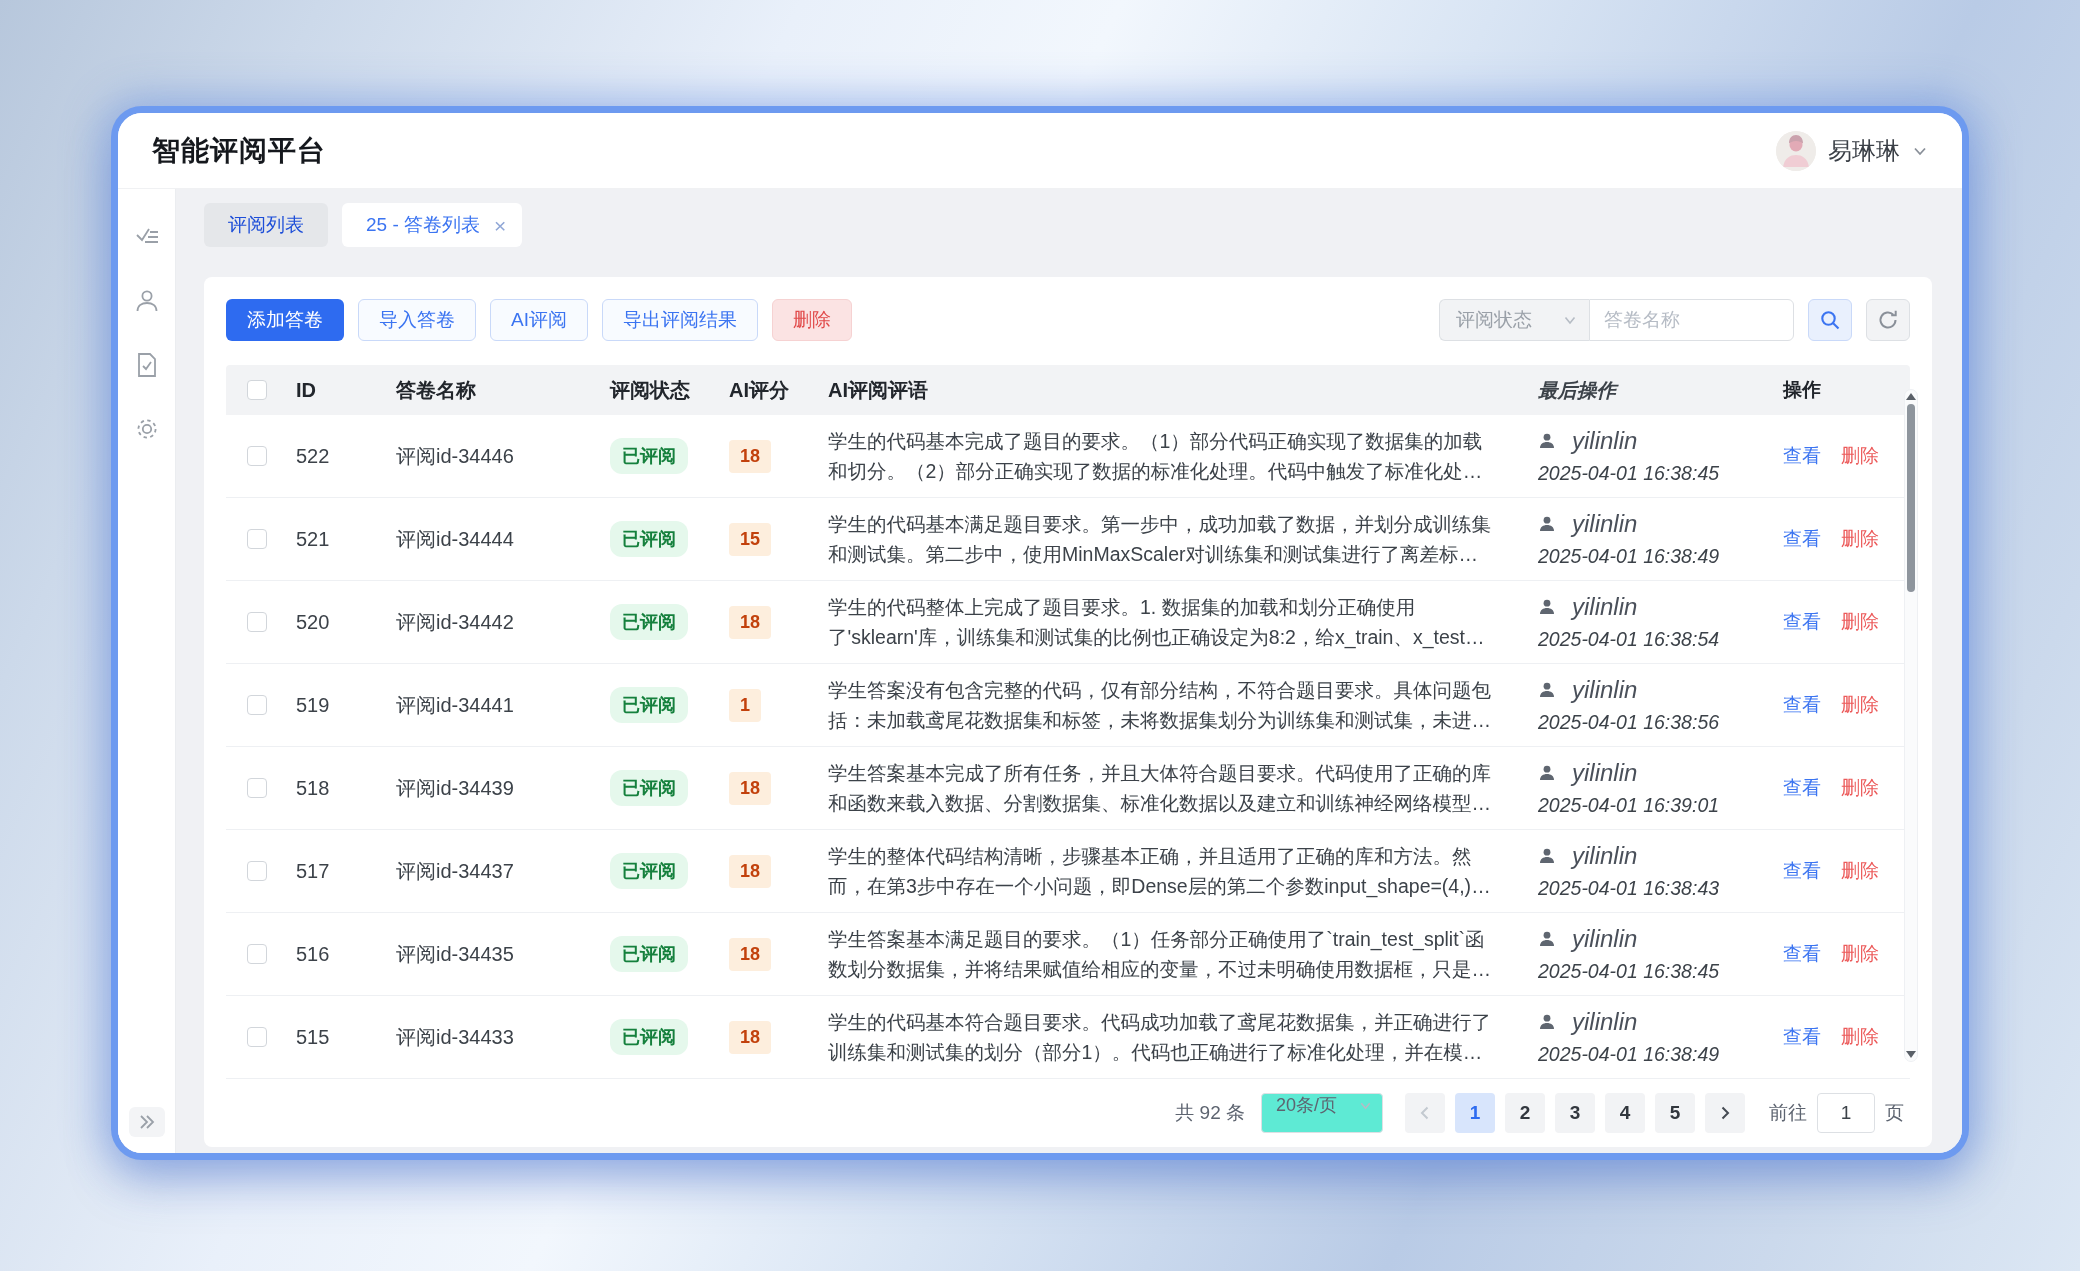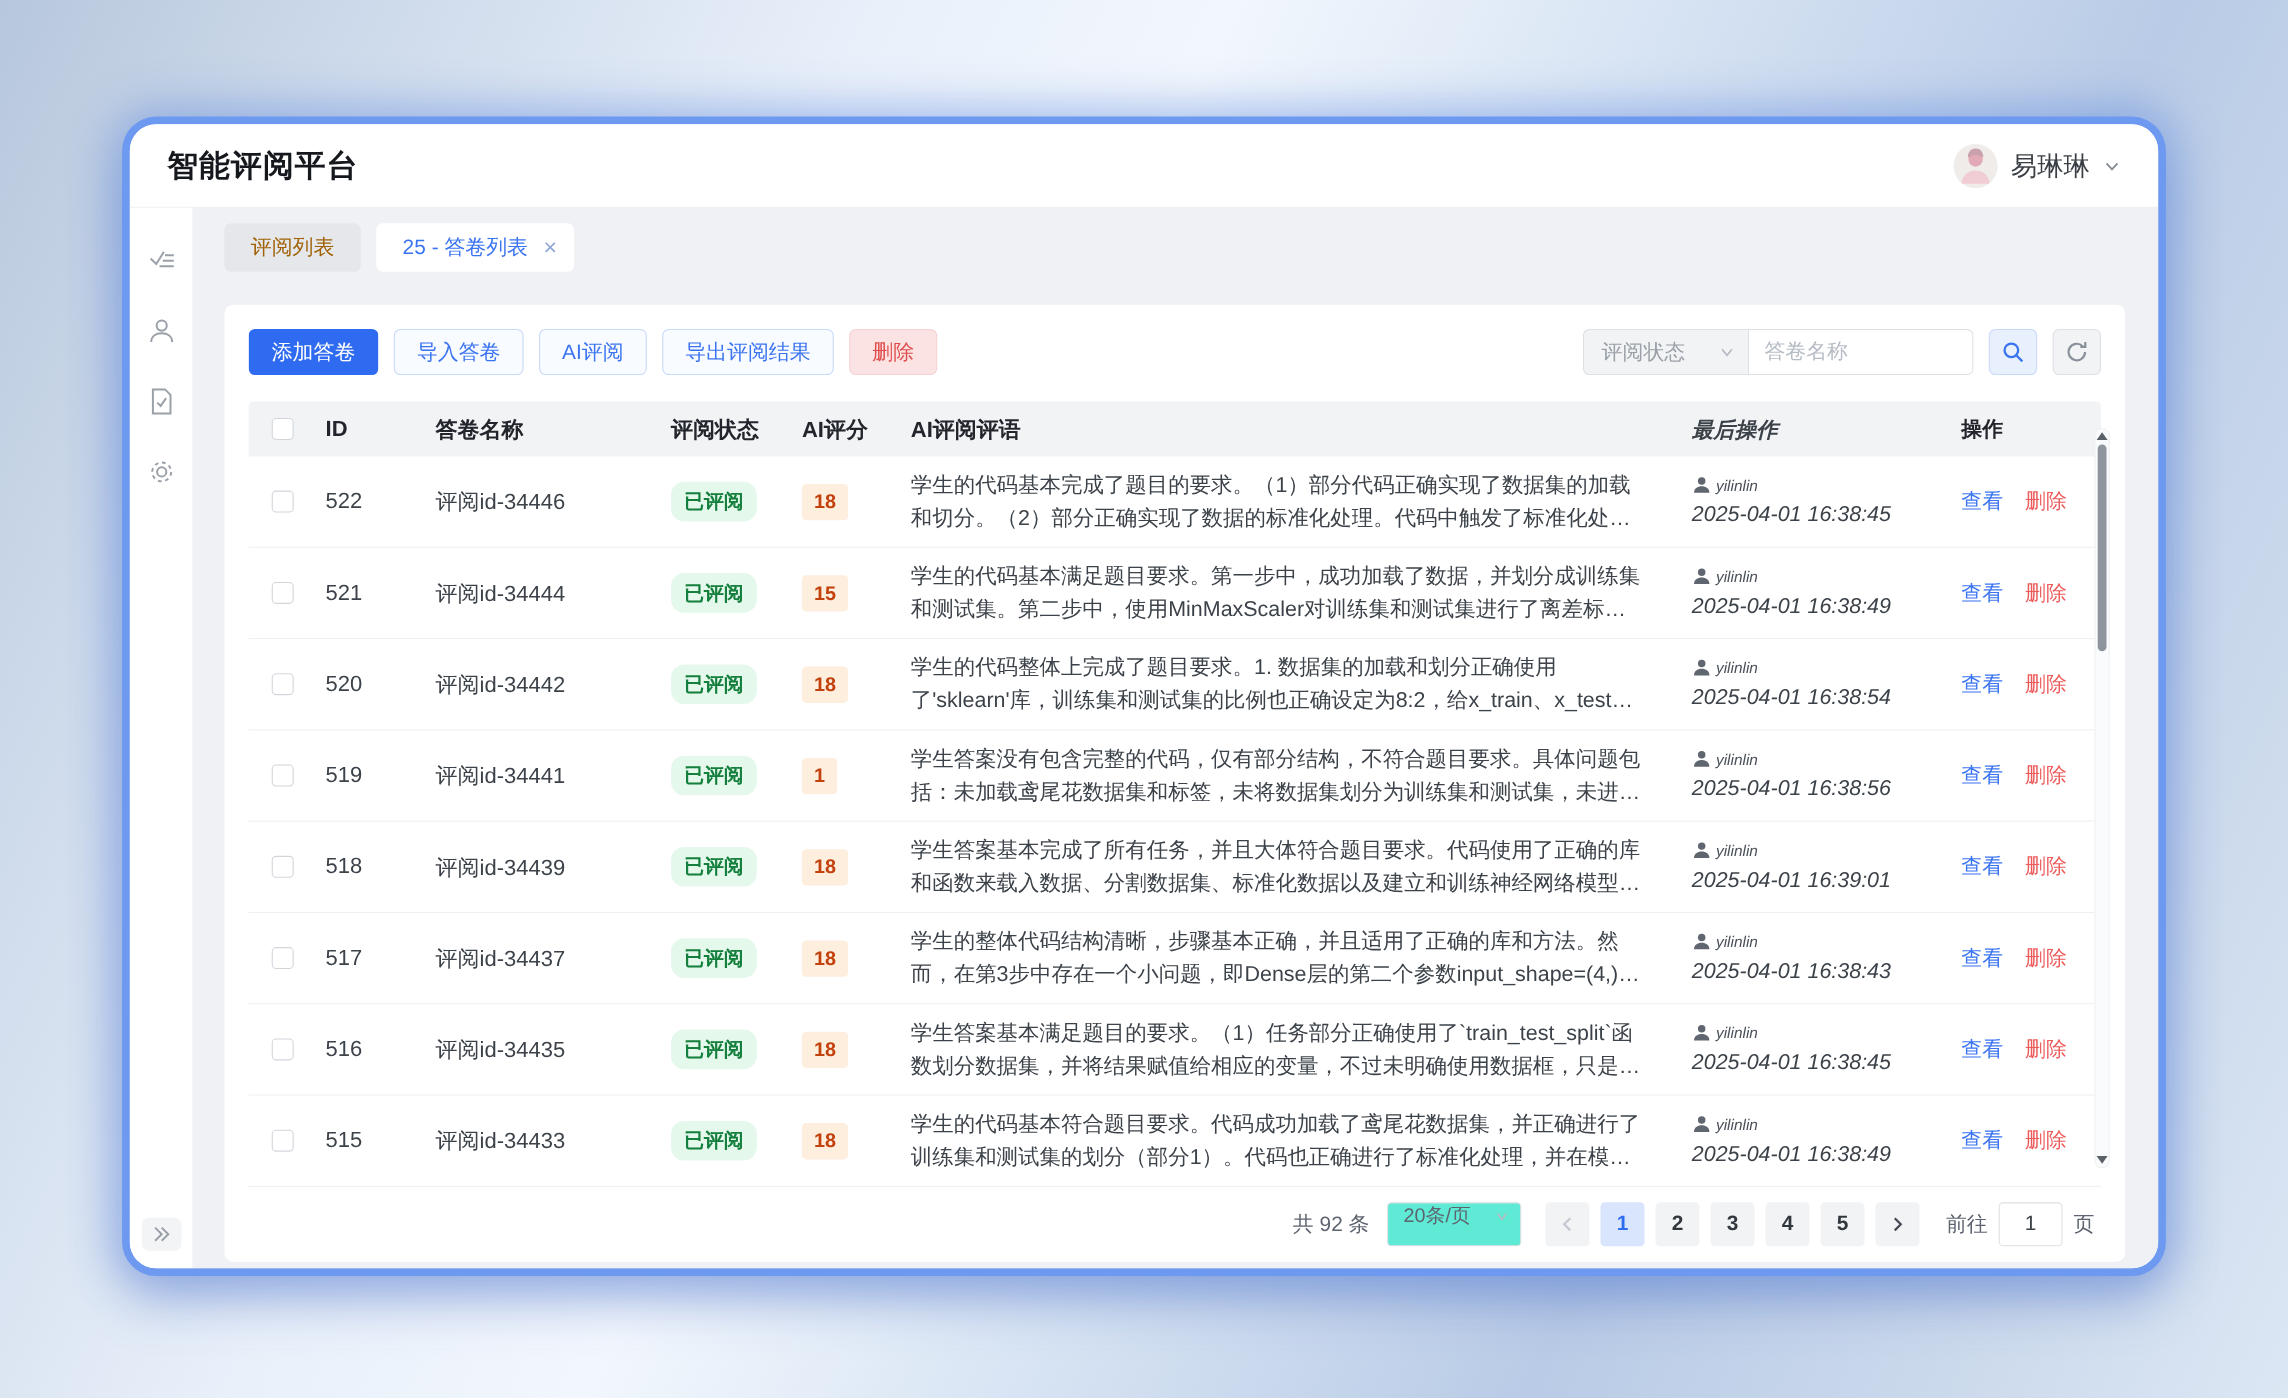--- a/index.html
+++ b/index.html
@@ -23,21 +23,21 @@
 .user-name { font-size:24px; color:#3a3f46; }
 
 .card-body { flex:1; display:flex; background:#f0f1f4; min-height:0; }
 .sidebar { width:58px; flex:0 0 58px; background:#fff; border-right:1px solid #ebedf0; display:flex; flex-direction:column; align-items:center; padding-top:34px; gap:36px; position:relative; }
 .side-icon { width:28px; height:28px; color:#9aa0a8; cursor:pointer; display:flex; align-items:center; justify-content:center; }
 .collapse-btn { position:absolute; bottom:16px; left:11px; width:36px; height:30px; background:#f3f4f6; border-radius:6px; display:flex; align-items:center; justify-content:center; color:#9aa0a8; cursor:pointer; }
 .content { flex:1; padding:8px 30px 0 28px; min-width:0; }
 
 .tabs-row { display:flex; gap:14px; margin-top:6px; }
 .tab { height:44px; display:flex; align-items:center; padding:0 24px; border-radius:6px; font-size:19px; cursor:pointer; }
-.tab.inactive { background:#e5e7ea; color:#a16207; }
+.tab.inactive { background:#e5e7ea; color:#1d4ed8; }
 .tab.active { background:#fff; color:#3b74f1; padding-right:16px; }
 .tab-close { margin-left:14px; font-size:21px; color:#8fa6d6; line-height:1; cursor:pointer; }
 
 .panel { margin-top:30px; background:#fff; border-radius:8px; height:870px; padding:22px 22px 0 22px; display:flex; flex-direction:column; position:relative; }
 .toolbar { display:flex; align-items:center; justify-content:space-between; }
 .toolbar-left { display:flex; gap:14px; }
 .btn { height:42px; display:flex; align-items:center; padding:0 20px; border-radius:6px; font-size:19px; cursor:pointer; border:1px solid transparent; white-space:nowrap; }
 .btn-primary { background:#2e6bf0; color:#fff; }
 .btn-secondary { background:#f8fbff; border-color:#c9d9f9; color:#3b74f1; }
 .btn-danger { background:#fbe3e3; color:#e14b4b; border-color:#f6d2d2; }
@@ -56,21 +56,21 @@
 .cell-center { display:flex; justify-content:center; }
 .checkbox { width:20px; height:20px; border:1px solid #d2d6db; border-radius:4px; background:#fff; cursor:pointer; }
 .cell-id { padding-left:8px; }
 .cell-name { padding-left:13px; }
 .cell-status { padding-left:12px; }
 .cell-score { padding-left:6px; }
 .badge-status { display:inline-block; background:#e5f8ec; color:#15803d; font-weight:700; font-size:18px; padding:6px 12px; border-radius:12px; }
 .badge-score { display:inline-block; background:#fdeedd; color:#c2410c; font-weight:700; font-size:18px; padding:6px 11px; border-radius:4px; min-width:28px; text-align:center; }
 .cell-comment { font-size:19.5px; line-height:30px; color:#3c4249; padding-right:28px; display:-webkit-box; -webkit-line-clamp:2; -webkit-box-orient:vertical; overflow:hidden; }
 .cell-lastop { padding-left:18px; font-size:19.5px; color:#3c4249;font-style:italic; }
-.op-user { display:flex; align-items:center; gap:4px; color:#4a505a; font-size:14px; margin-bottom:7px; }
+.op-user { display:flex; align-items:center; gap:16px; color:#4a505a; font-size:24px; margin-bottom:7px; }
 .cell-actions { padding-left:18px; display:flex; gap:20px; font-size:19px; }
 .link-view { color:#3b74f1; cursor:pointer; }
 .link-delete { color:#ec5a5a; cursor:pointer; }
 
 .v-scrollbar { position:absolute; top:112px; right:14px; width:14px; height:673px; background:#fafbfc; border:1px solid #eef0f3; border-radius:7px; display:flex; flex-direction:column; align-items:center; padding:3px 0; }
 .sb-arrow { width:0; height:0; border-left:5px solid transparent; border-right:5px solid transparent; cursor:pointer; flex:0 0 auto; }
 .sb-up { border-bottom:7px solid #5a6068; }
 .sb-down { border-top:7px solid #5a6068; margin-top:auto; }
 .sb-thumb { width:8px; height:188px; background:#8e959d; border-radius:4px; margin-top:4px; cursor:grab; }
 

